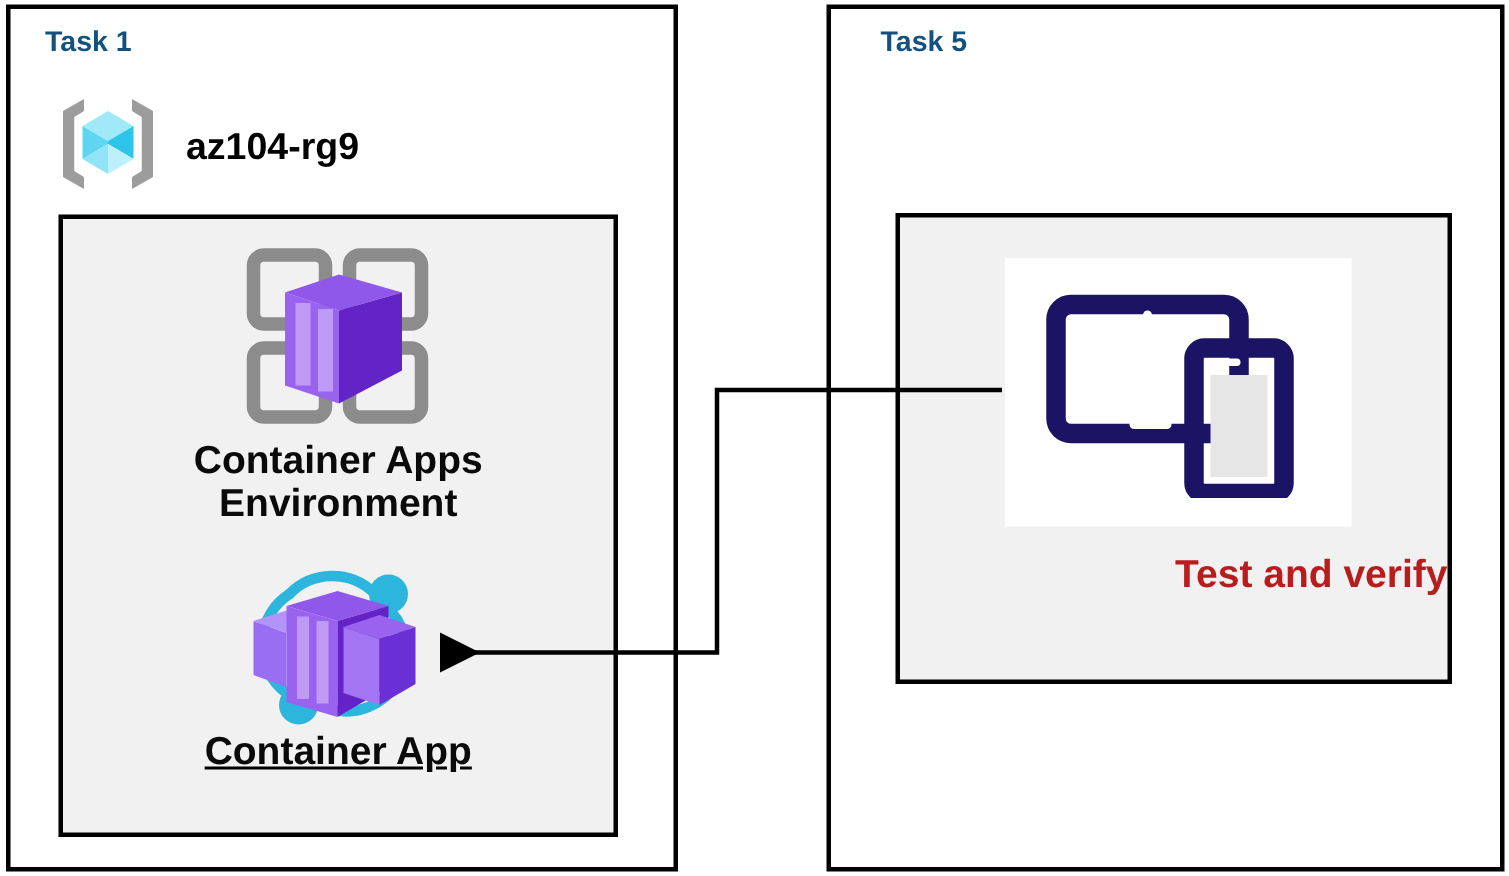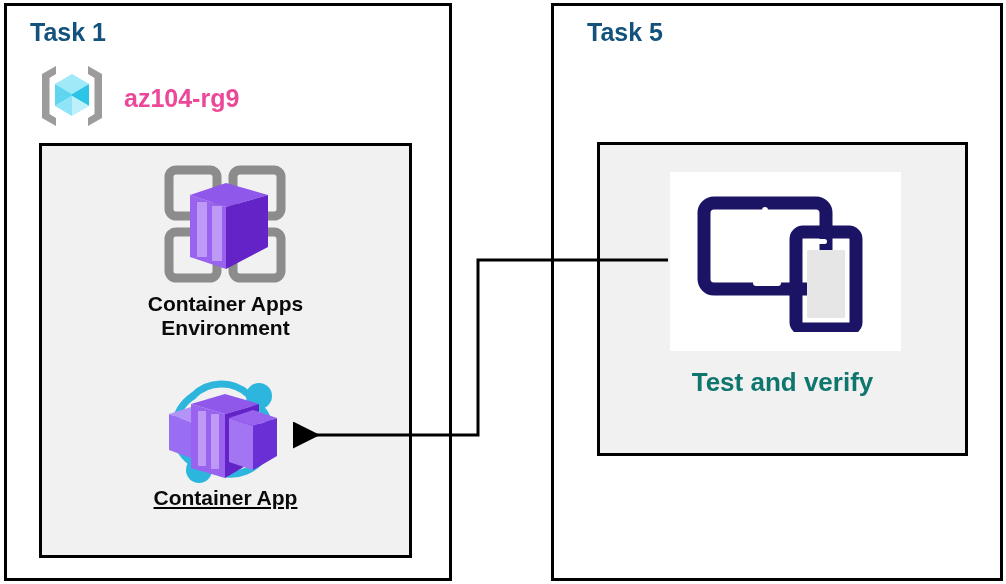--- a/index.html
+++ b/index.html
@@ -26,21 +26,21 @@
     position: absolute;
     background: #ffffff;
     border: 3px solid #000000;
     box-sizing: border-box;
   }
   #task1-panel { left: 4px;   top: 3px; width: 448px; height: 578px; }
   #task2-panel { left: 551px; top: 3px; width: 452px; height: 578px; }
 
   .task-title {
     position: absolute;
-    font-size: 25px;
+    font-size: 19px;
     font-weight: bold;
     color: #13527c;
     letter-spacing: 0px;
     white-space: nowrap;
   }
   #task1-title { left: 30px;  top: 18px; }
   #task2-title { left: 587px; top: 18px; }
 
   
   #rg-row {
@@ -48,21 +48,21 @@
     left: 36px;
     top: 62px;
     width: 300px;
     height: 72px;
     display: flex;
     align-items: center;
   }
   #rg-label {
     font-size: 25px;
     font-weight: bold;
-    color: #ec4899;
+    color: #000000;
     margin-left: 16px;
     white-space: nowrap;
   }
 
   
   .inner-box {
     position: absolute;
     background: #f1f1f1;
     border: 3px solid #000000;
     box-sizing: border-box;
@@ -70,21 +70,21 @@
   #task1-inner { left: 39px;  top: 143px; width: 373px; height: 415px; }
   #task2-inner { left: 597px; top: 142px; width: 371px; height: 314px; }
 
   
   .svc {
     position: absolute;
     width: 100%;
     text-align: center;
   }
   .svc-label {
-    font-size: 21px;
+    font-size: 26px;
     font-weight: bold;
     color: #0a0a0a;
     line-height: 1.12;
     white-space: pre-line;
   }
   #svc-cae { left: 0; top: 10px; }
   #svc-ca  { left: 0; top: 228px; text-decoration: underline; }
   .svc-icon-wrap {
     display: flex;
     justify-content: center;
@@ -103,24 +103,24 @@
     background: #ffffff;
     display: flex;
     align-items: center;
     justify-content: center;
   }
   #verify-label {
     position: absolute;
     left: 0;
     top: 222px;
     width: 100%;
-    text-align: center;
+    text-align: right;
     font-size: 26px;
     font-weight: bold;
-    color: #0f766e;
+    color: #b91c1c;
     white-space: nowrap;
   }
 
   
   #connector {
     position: absolute;
     left: 0; top: 0;
     width: 1006px;
     height: 584px;
     pointer-events: none;

